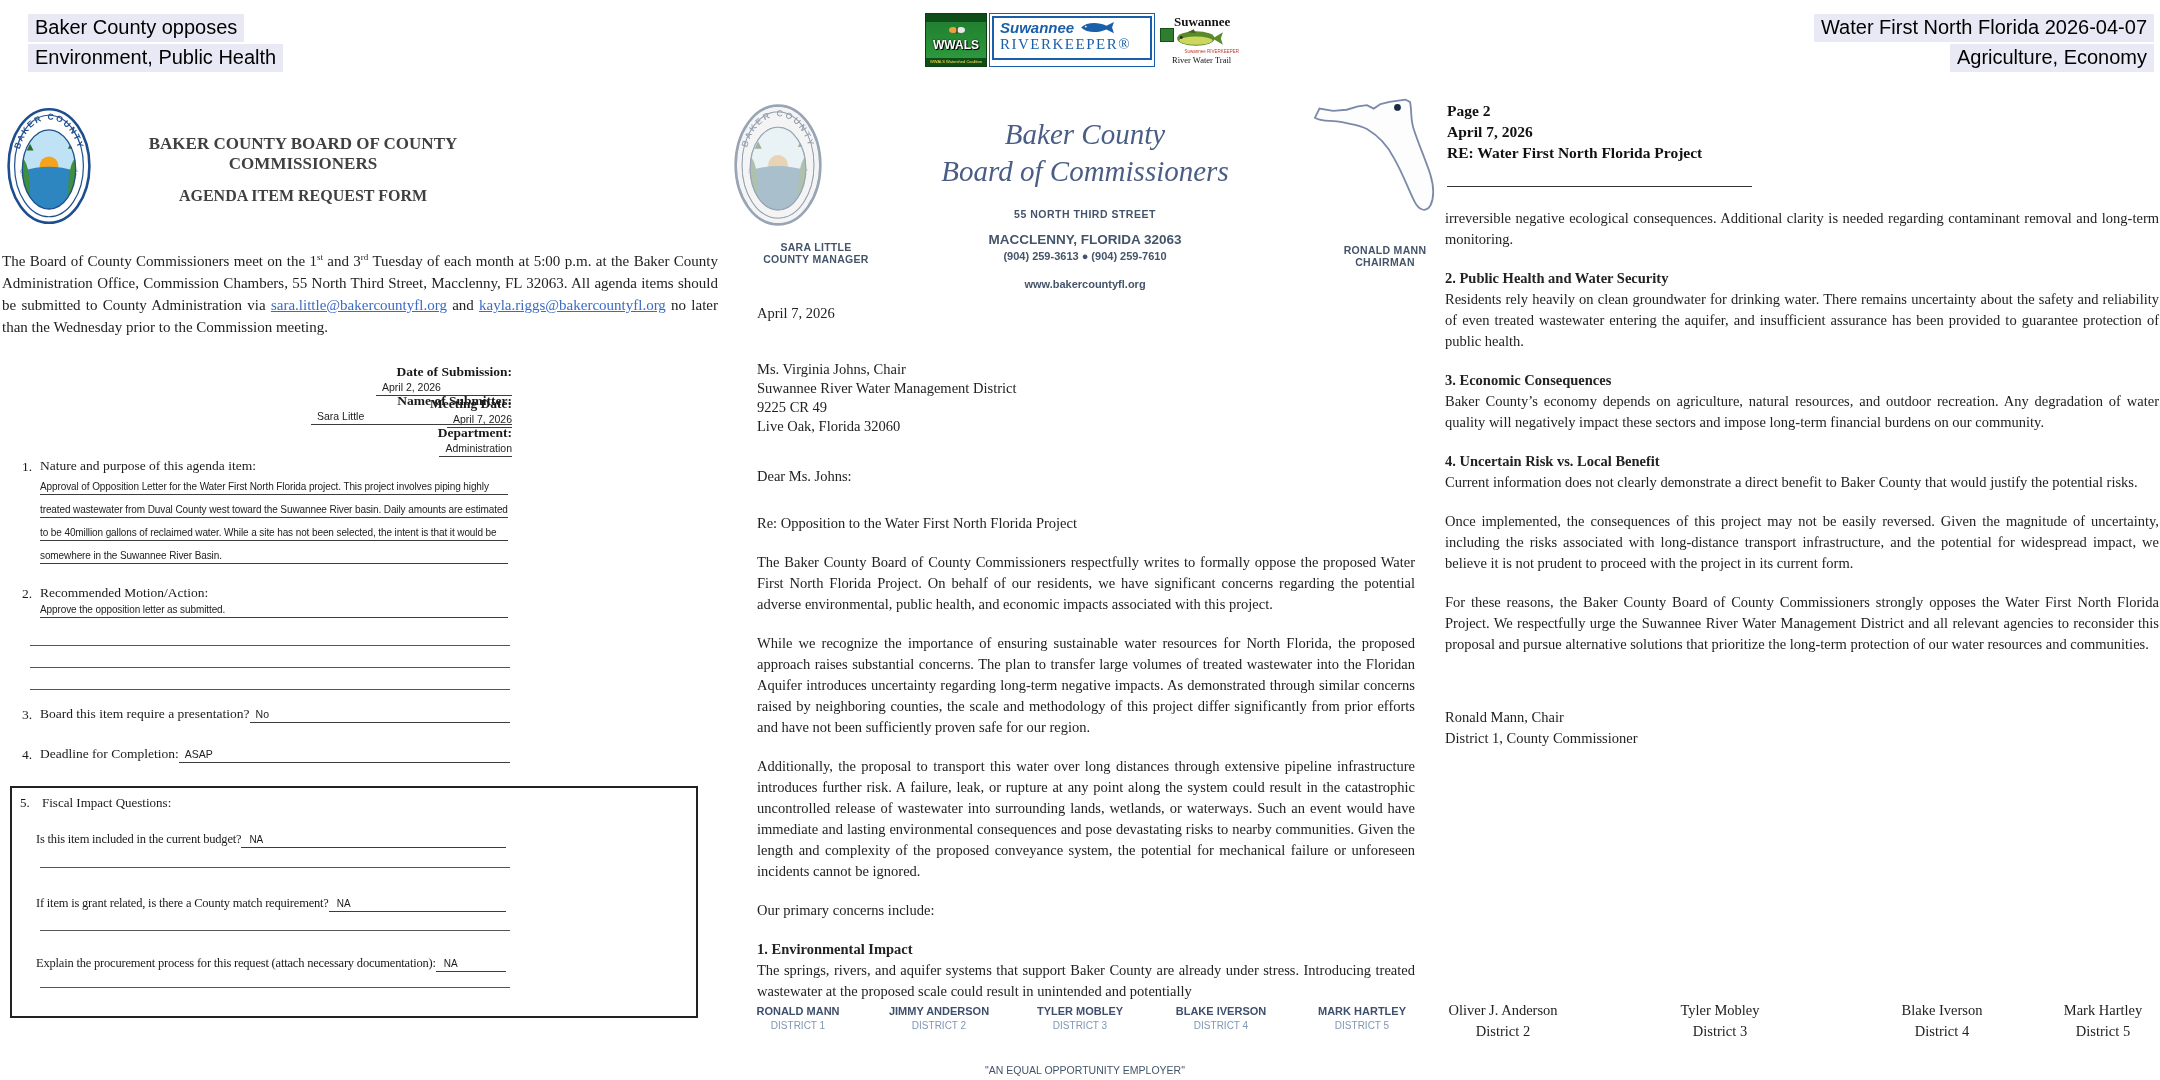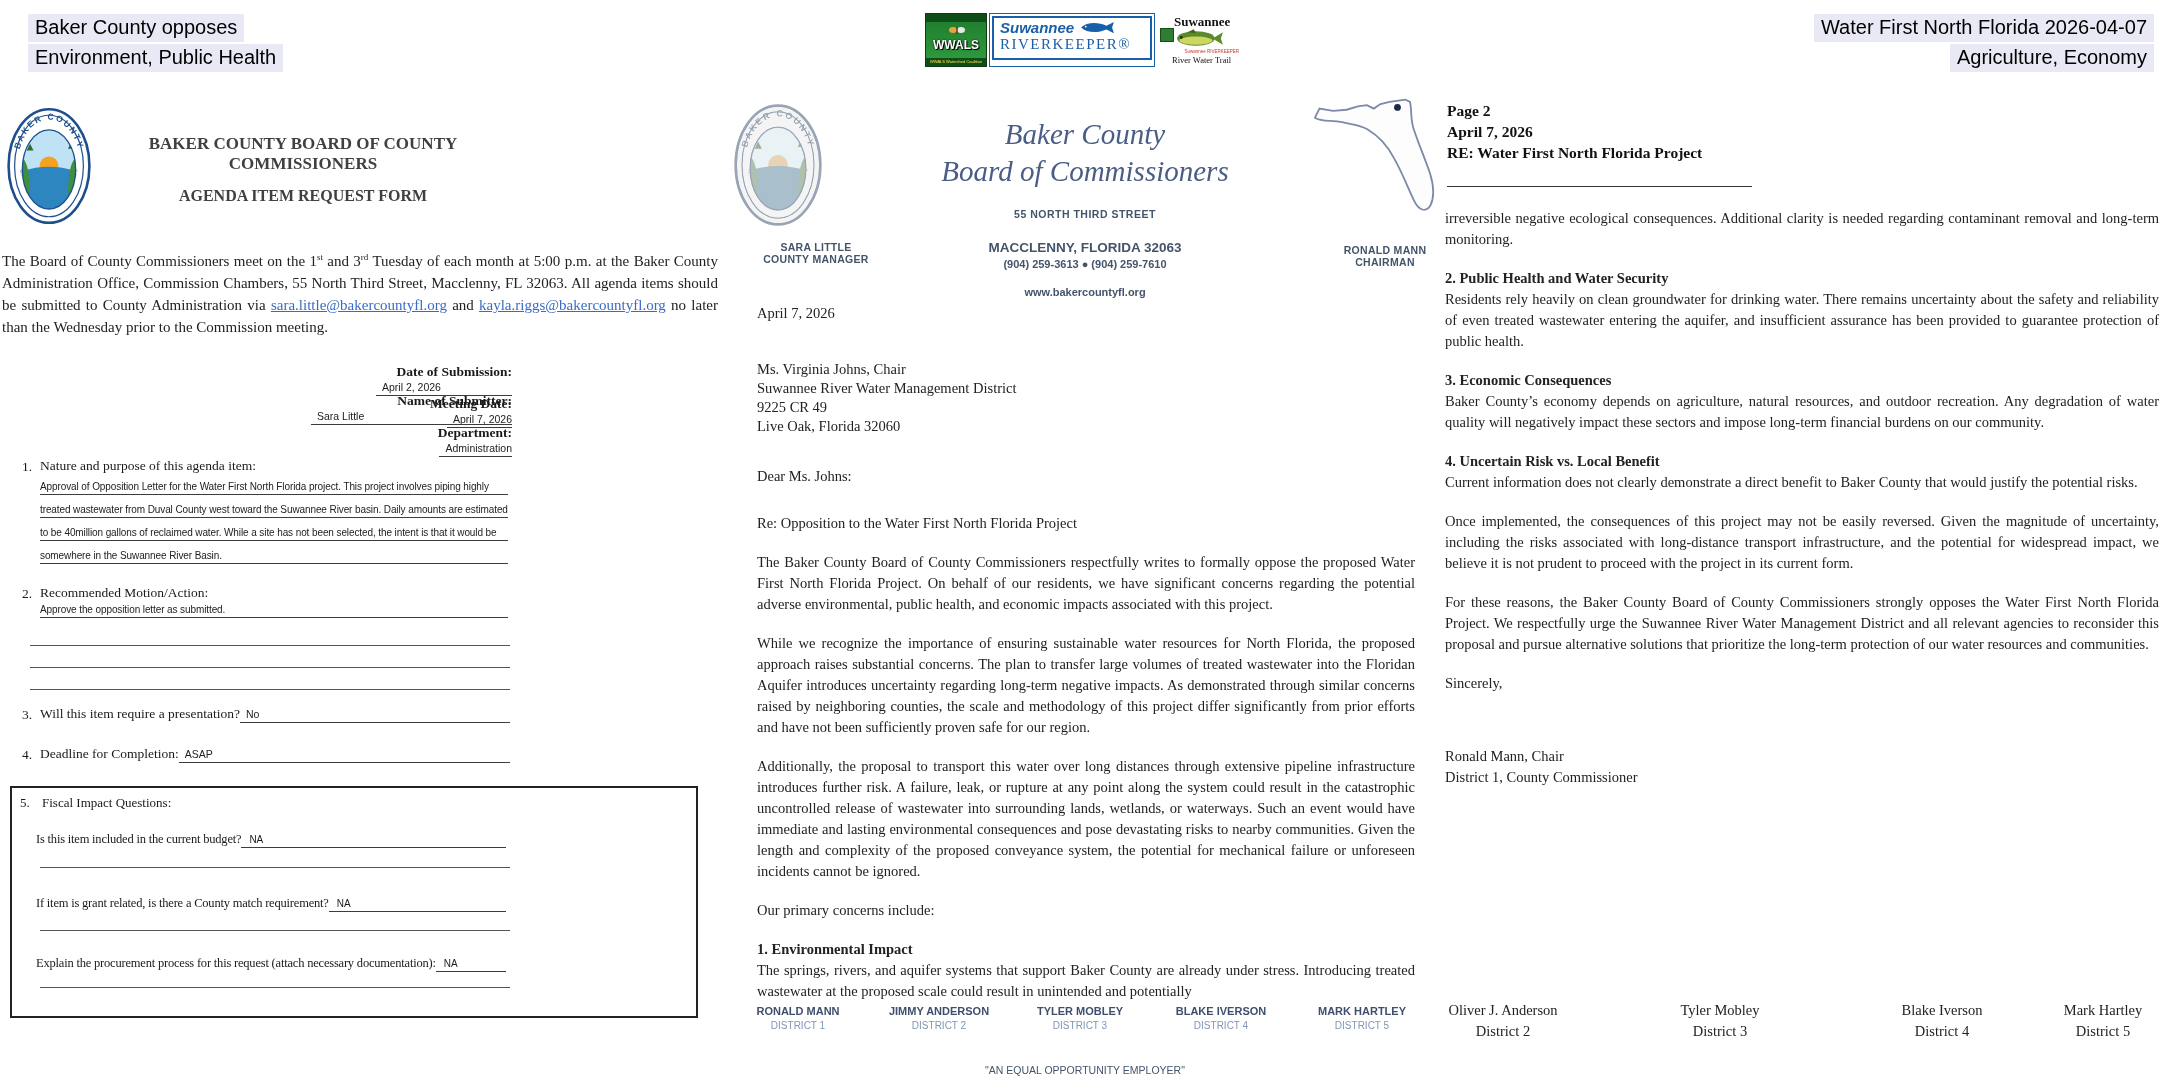--- a/index.html
+++ b/index.html
@@ -70,21 +70,21 @@
 
   
   .lh-small{font:bold 10.5px "Liberation Sans",sans-serif;color:#44546a;letter-spacing:.3px;}
   #manager{position:absolute;left:760px;top:241px;width:112px;text-align:center;line-height:12px;}
   #chairman{position:absolute;left:1330px;top:244px;width:110px;text-align:center;line-height:12px;}
   #script-title{position:absolute;left:935px;top:118px;width:300px;text-align:center;color:#4a5d85;}
   #script-title .s1{font:italic 29px "Liberation Serif",serif;}
   #script-title .s2{font:italic 29px "Liberation Serif",serif;margin-top:4px;}
   #lh-addr{position:absolute;left:935px;top:208px;width:300px;text-align:center;color:#44546a;}
   #lh-addr .a1{font:bold 10.5px "Liberation Sans",sans-serif;letter-spacing:.5px;}
-  #lh-addr .a2{font:bold 13.5px "Liberation Sans",sans-serif;margin-top:20px;}
+  #lh-addr .a2{font:bold 13.5px "Liberation Sans",sans-serif;margin-top:12px;}
   #lh-addr .a3{font:bold 11px "Liberation Sans",sans-serif;margin-top:3px;}
   #lh-addr .a4{font:bold 11px "Liberation Sans",sans-serif;margin-top:16px;}
 
   
   .letterbody{position:absolute;font-size:14.5px;line-height:21px;color:#222;}
   #letter1-body{left:757px;top:303px;width:658px;height:700px;overflow:hidden;}
   #letter2-body{left:1445px;top:208px;width:714px;}
   .lp{margin:18px 0 0;text-align:justify;}
   .lp0{margin:0;text-align:justify;}
   .lhd{margin:18px 0 0;font-weight:bold;}
@@ -242,21 +242,21 @@
       <span class="inum">2.</span>
       <span class="ilabel">Recommended Motion/Action:</span>
     </div>
     <div class="ans" style="left:40px;top:604px;width:468px">Approve the opposition letter as submitted.</div>
     <div class="blankline" style="left:30px;top:645px;width:480px"></div>
     <div class="blankline" style="left:30px;top:667px;width:480px"></div>
     <div class="blankline" style="left:30px;top:689px;width:480px"></div>
 
     <div class="irow" style="top:706px">
       <span class="inum">3.</span>
-      <span class="ilabel">Will this item require a presentation?</span>
+      <span class="ilabel">Board this item require a presentation?</span>
       <span class="fill grow">No</span>
     </div>
 
     <div class="irow" style="top:746px">
       <span class="inum">4.</span>
       <span class="ilabel">Deadline for Completion:</span>
       <span class="fill grow">ASAP</span>
     </div>
 
     <div id="fiscal-box">
@@ -362,21 +362,20 @@
     <div class="letterbody" id="letter2-body">
       <p class="lp0">irreversible negative ecological consequences. Additional clarity is needed regarding contaminant removal and long-term monitoring.</p>
       <p class="lhd">2. Public Health and Water Security</p>
       <p class="lp0">Residents rely heavily on clean groundwater for drinking water. There remains uncertainty about the safety and reliability of even treated wastewater entering the aquifer, and insufficient assurance has been provided to guarantee protection of public health.</p>
       <p class="lhd">3. Economic Consequences</p>
       <p class="lp0">Baker County’s economy depends on agriculture, natural resources, and outdoor recreation. Any degradation of water quality will negatively impact these sectors and impose long-term financial burdens on our community.</p>
       <p class="lhd">4. Uncertain Risk vs. Local Benefit</p>
       <p class="lp0">Current information does not clearly demonstrate a direct benefit to Baker County that would justify the potential risks.</p>
       <p class="lp">Once implemented, the consequences of this project may not be easily reversed. Given the magnitude of uncertainty, including the risks associated with long-distance transport infrastructure, and the potential for widespread impact, we believe it is not prudent to proceed with the project in its current form.</p>
       <p class="lp">For these reasons, the Baker County Board of County Commissioners strongly opposes the Water First North Florida Project. We respectfully urge the Suwannee River Water Management District and all relevant agencies to reconsider this proposal and pursue alternative solutions that prioritize the long-term protection of our water resources and communities.</p>
-      <div class="closing">Sincerely,</div>
       <div class="sigblock">
         <div>Ronald Mann, Chair</div>
         <div>District 1, County Commissioner</div>
       </div>
     </div>
 
     <div class="p2f" style="left:1443px;width:120px">
       <div>Oliver J. Anderson</div>
       <div>District 2</div>
     </div>

